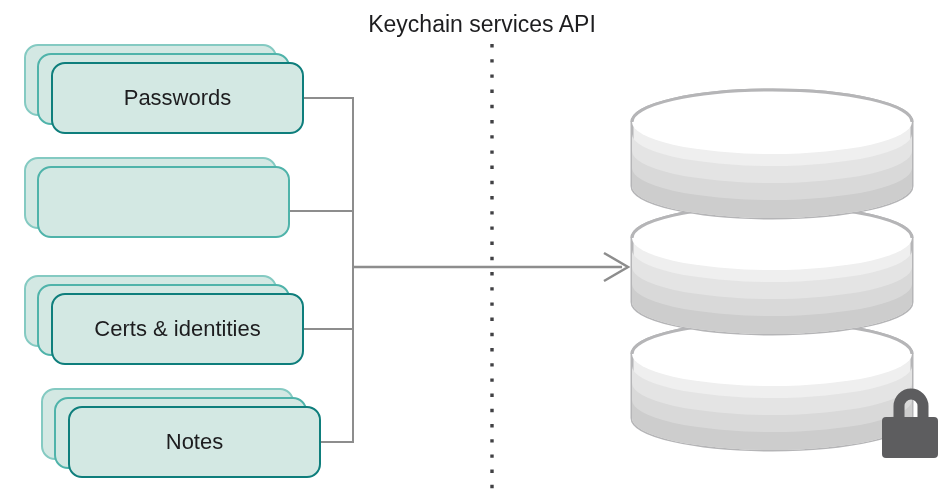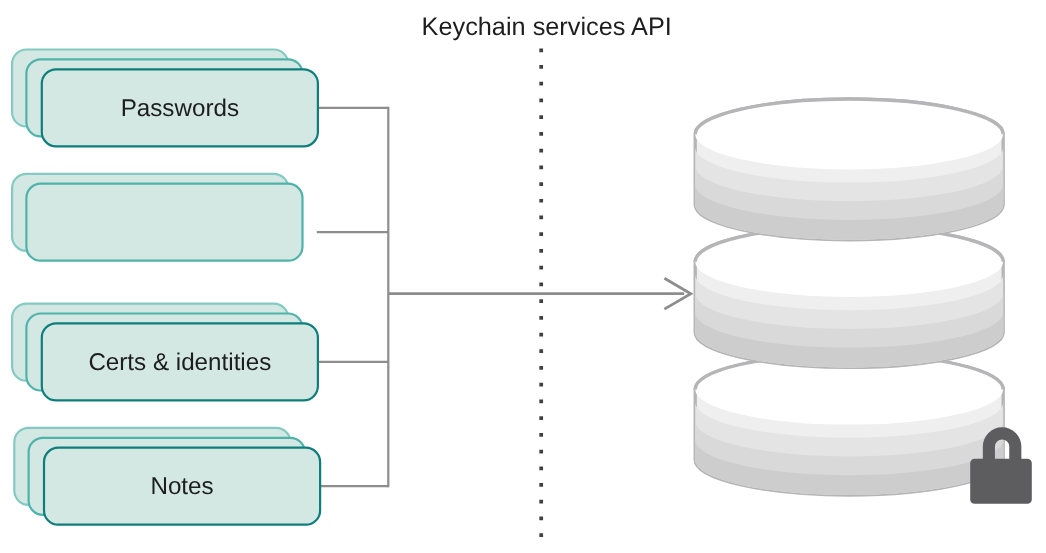--- a/index.html
+++ b/index.html
@@ -8,35 +8,35 @@
     background: var(--background, #ffffff);
     font-family: "Liberation Sans", sans-serif;
     color: var(--text_color, #1d1d1f);
     overflow: hidden;
   }
   .canvas { position: relative; width: 951px; height: 503px; }
 
   .svg-layer { position: absolute; left: 0; top: 0; z-index: 1; }
 
   .diagram-title {
-    position: absolute; left: 347px; top: 10px; width: 300px;
+    position: absolute; left: 332px; top: 10px; width: 300px;
     text-align: center; font-size: 23px; line-height: 28px;
     z-index: 2;
   }
   .keychain-label {
     position: absolute; left: 672px; top: 52px; width: 200px;
     text-align: center; font-size: 22px; line-height: 27px;
     z-index: 2;
   }
 
-  .card-group { position: absolute; width: 280px; height: 90px; z-index: 2; }
+  .card-group { position: absolute; width: 280px; height: 90px; z-index: 2; margin-left: 14px; }
   .cg-1 { left: 10px; top: 44px; }
   .cg-2 { left: 10px; top: 157px; }
   .cg-3 { left: 10px; top: 275px; padding-left: 39px; }
-  .cg-4 { left: 12px; top: 388px; border-radius: 17px; }
+  .cg-4 { left: 27px; top: 388px; border-radius: 17px; }
 
   .card {
     position: absolute; width: 253px; height: 72px;
     border-radius: 14px; box-sizing: border-box;
     background: var(--card_fill, #d3e8e3);
   }
   .card.back1 { left: 0; top: 0; border: 2px solid var(--card_back_border_light, #84cac2); }
   .card.back2 { left: 13px; top: 9px; border: 2px solid var(--card_back_border, #4fb3aa); }
   .card.front {
     left: 27px; top: 18px;

